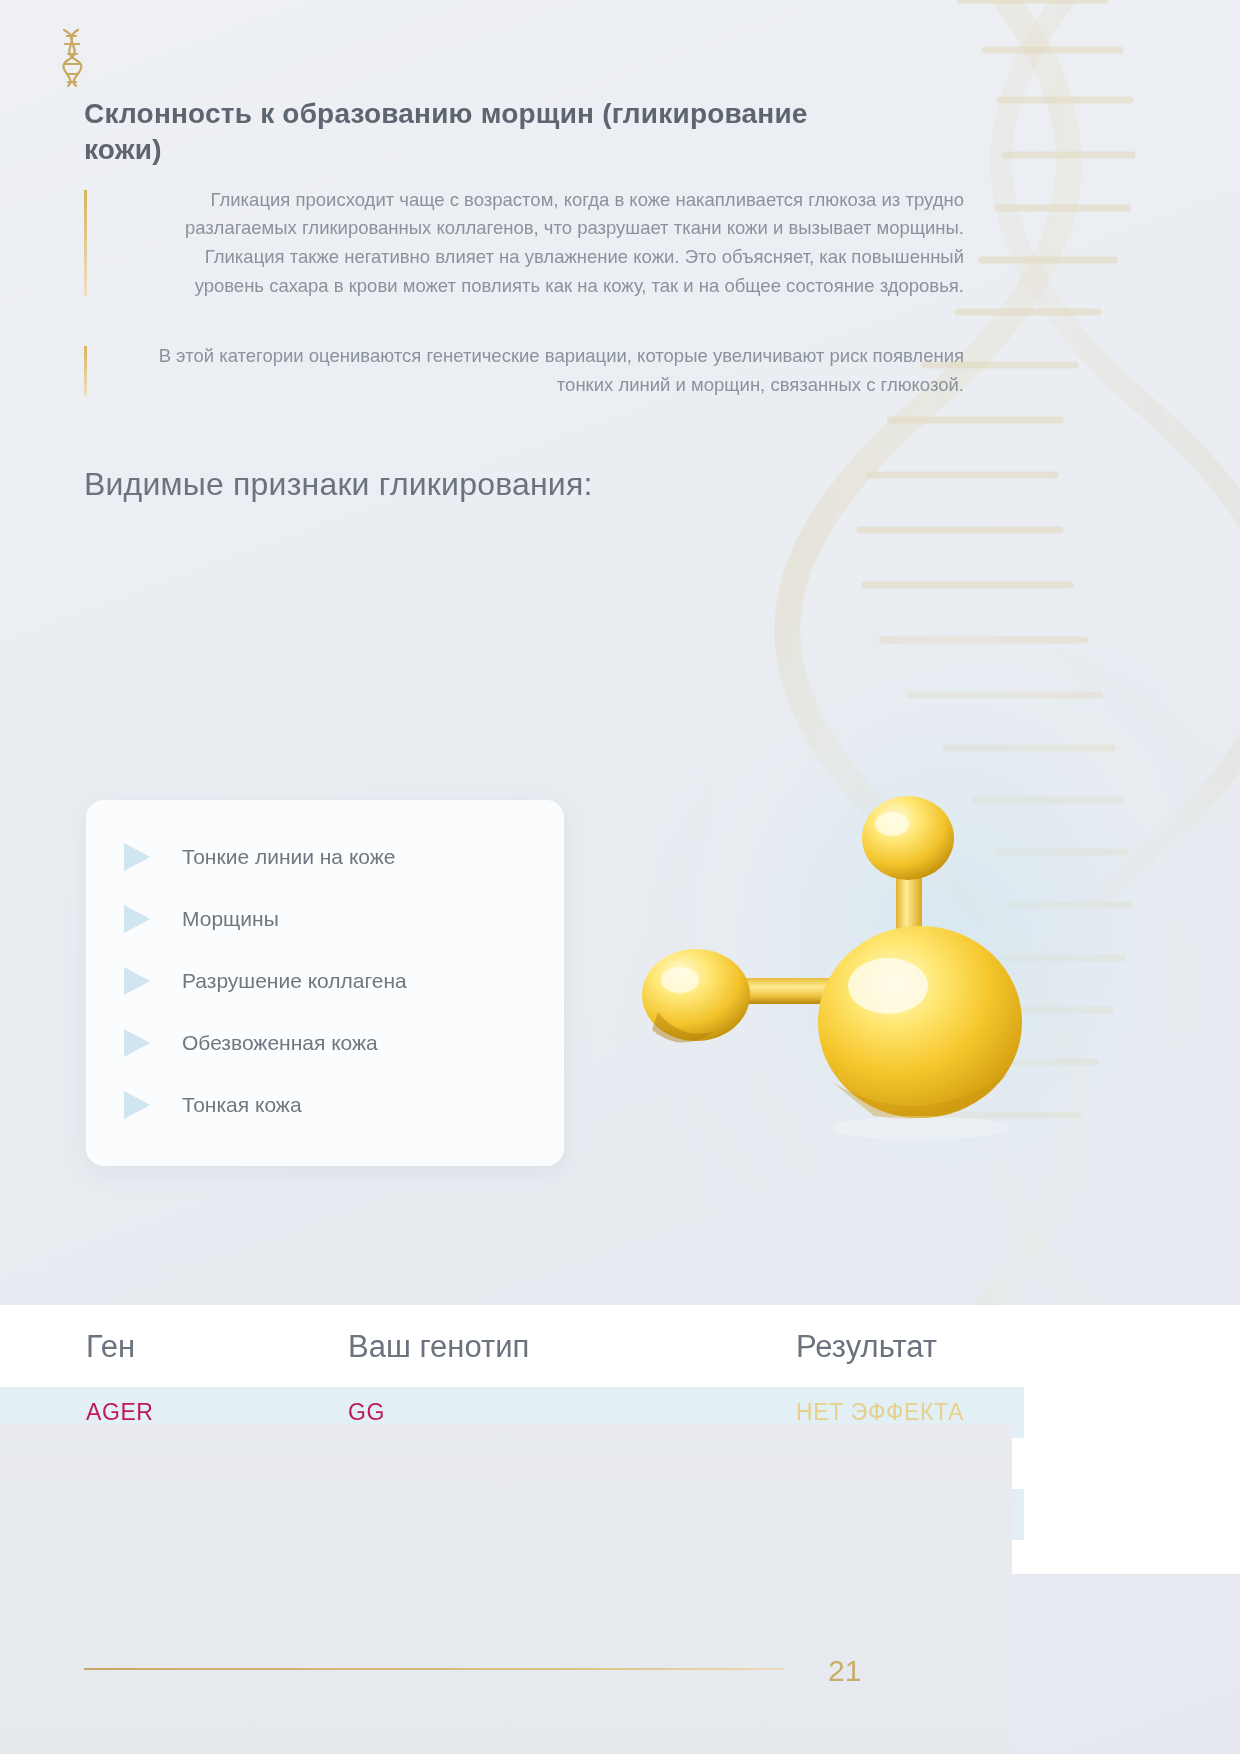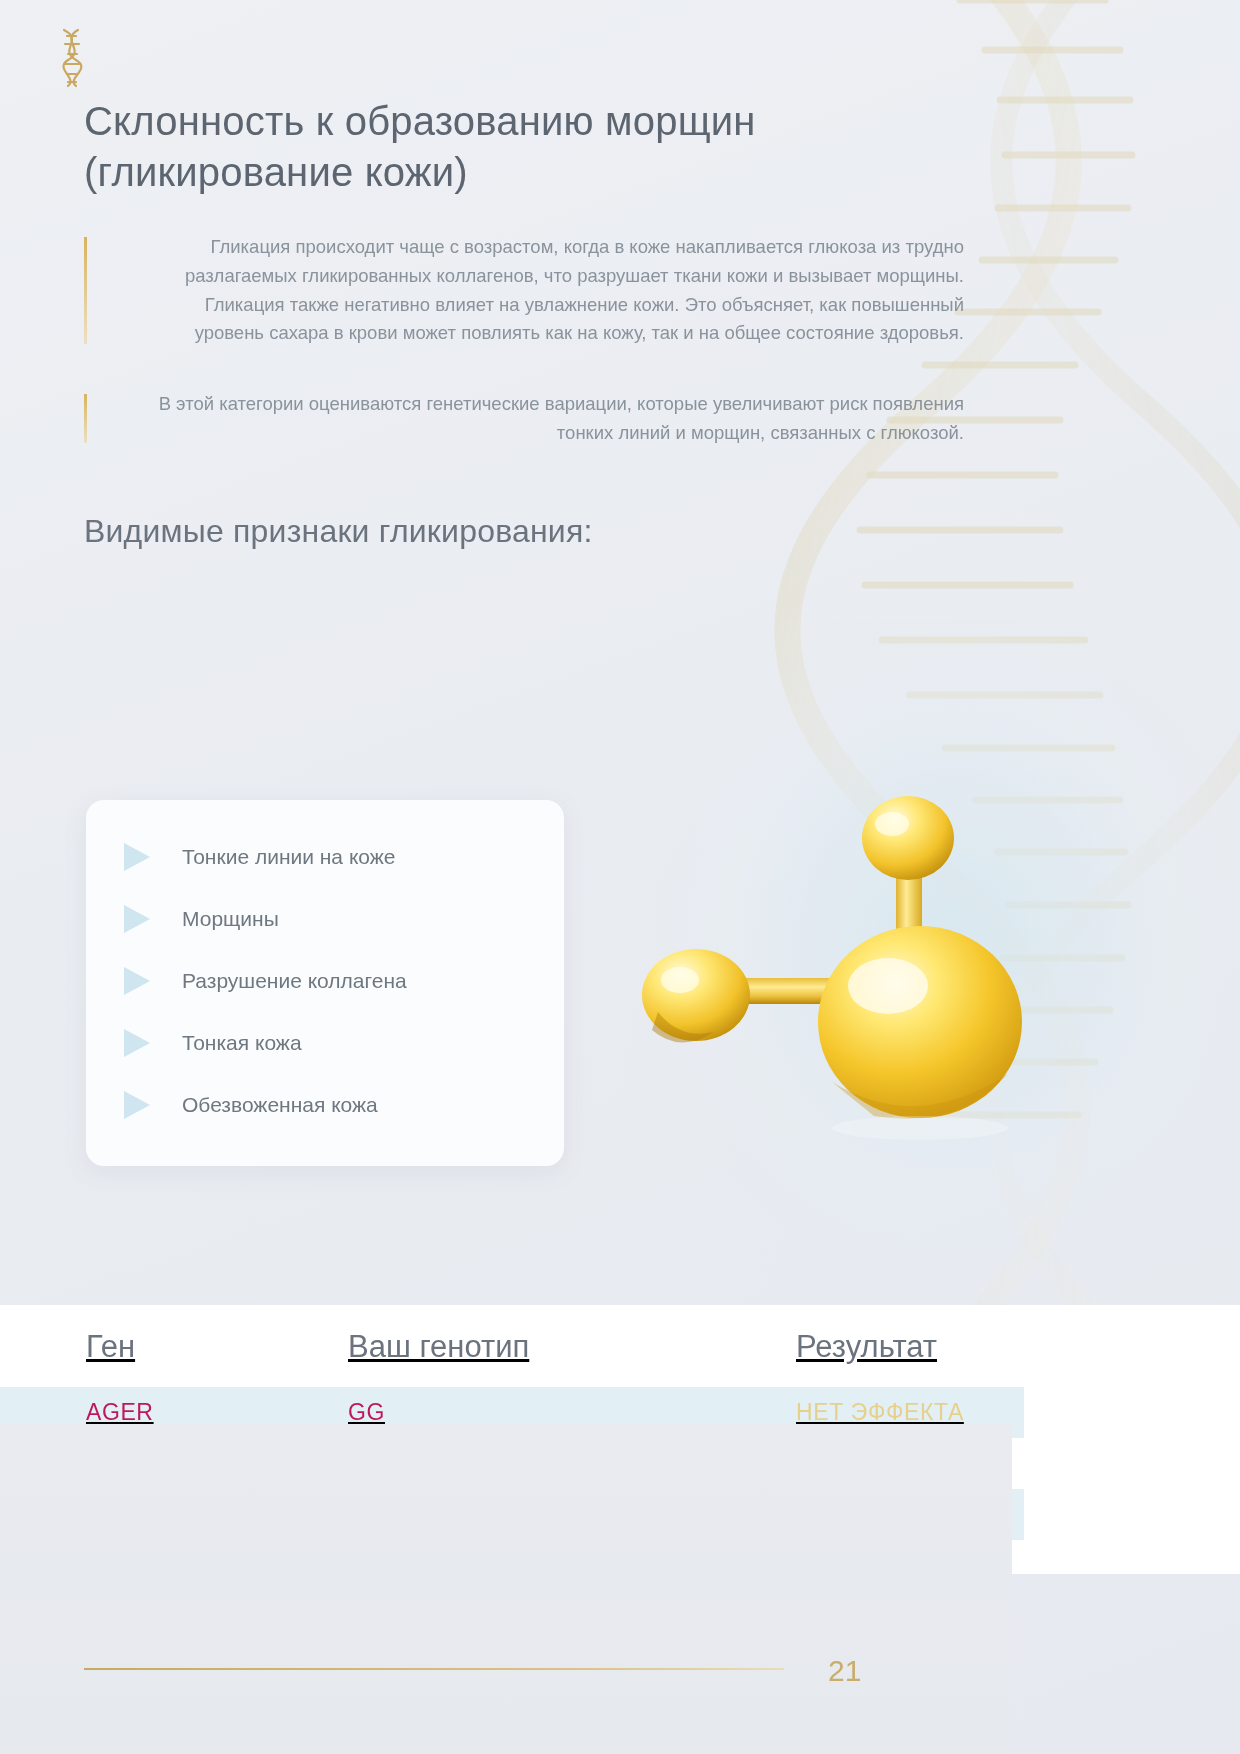--- a/index.html
+++ b/index.html
@@ -37,25 +37,25 @@
   .logo {
     position: absolute;
     left: 46px; top: 26px;
     width: 52px; height: 64px;
   }
 
   
   .content { position: absolute; left: 84px; top: 96px; width: 900px; }
 
   h1.title {
-    font-size: 40px;
-    font-weight: 400;
+    font-size: 28px;
+    font-weight: 700;
     line-height: 1.28;
     color: #5c6570;
-    margin: 0 0 35px 0;
+    margin: 0 0 18px 0;
     letter-spacing: .2px;
     max-width: 800px;
   }
   .subtitle {
     font-size: 21px;
     line-height: 1.45;
     color: #7a838d;
     margin: 0 0 46px 0;
     max-width: 800px;
     font-weight: 400;
@@ -127,21 +127,21 @@
   }
 
   
   .table-wrap {
     position: absolute;
     left: 0; top: 1305px;
     width: 1240px;
     background: #ffffff;
     padding: 0 0 18px 0;
   }
-  table { width: 1024px; border-collapse: collapse; text-decoration: underline; }
+  table { width: 1024px; border-collapse: collapse; }
   thead th {
     text-align: left;
     font-size: 31px;
     font-weight: 400;
     color: #6a737e;
     padding: 24px 0 22px 0;
     background: #ffffff;
   }
   tbody td {
     font-size: 23px;
@@ -261,25 +261,25 @@
     <div class="sign-row">
       <span class="sign-arrow"></span>
       <span class="sign-label">Морщины</span>
     </div>
     <div class="sign-row">
       <span class="sign-arrow"></span>
       <span class="sign-label">Разрушение коллагена</span>
     </div>
     <div class="sign-row">
       <span class="sign-arrow"></span>
+      <span class="sign-label">Обезвоженная кожа</span>
+    </div>
+    <div class="sign-row">
+      <span class="sign-arrow"></span>
       <span class="sign-label">Тонкая кожа</span>
-    </div>
-    <div class="sign-row">
-      <span class="sign-arrow"></span>
-      <span class="sign-label">Обезвоженная кожа</span>
     </div>
   </div>
 
   <svg class="molecule" viewBox="0 0 470 400">
     <defs>
       <radialGradient id="goldBig" cx="38%" cy="30%" r="75%">
         <stop offset="0%" stop-color="#fff9d8"></stop>
         <stop offset="28%" stop-color="#ffe873"></stop>
         <stop offset="62%" stop-color="#f5c62b"></stop>
         <stop offset="100%" stop-color="#d09a10"></stop>

